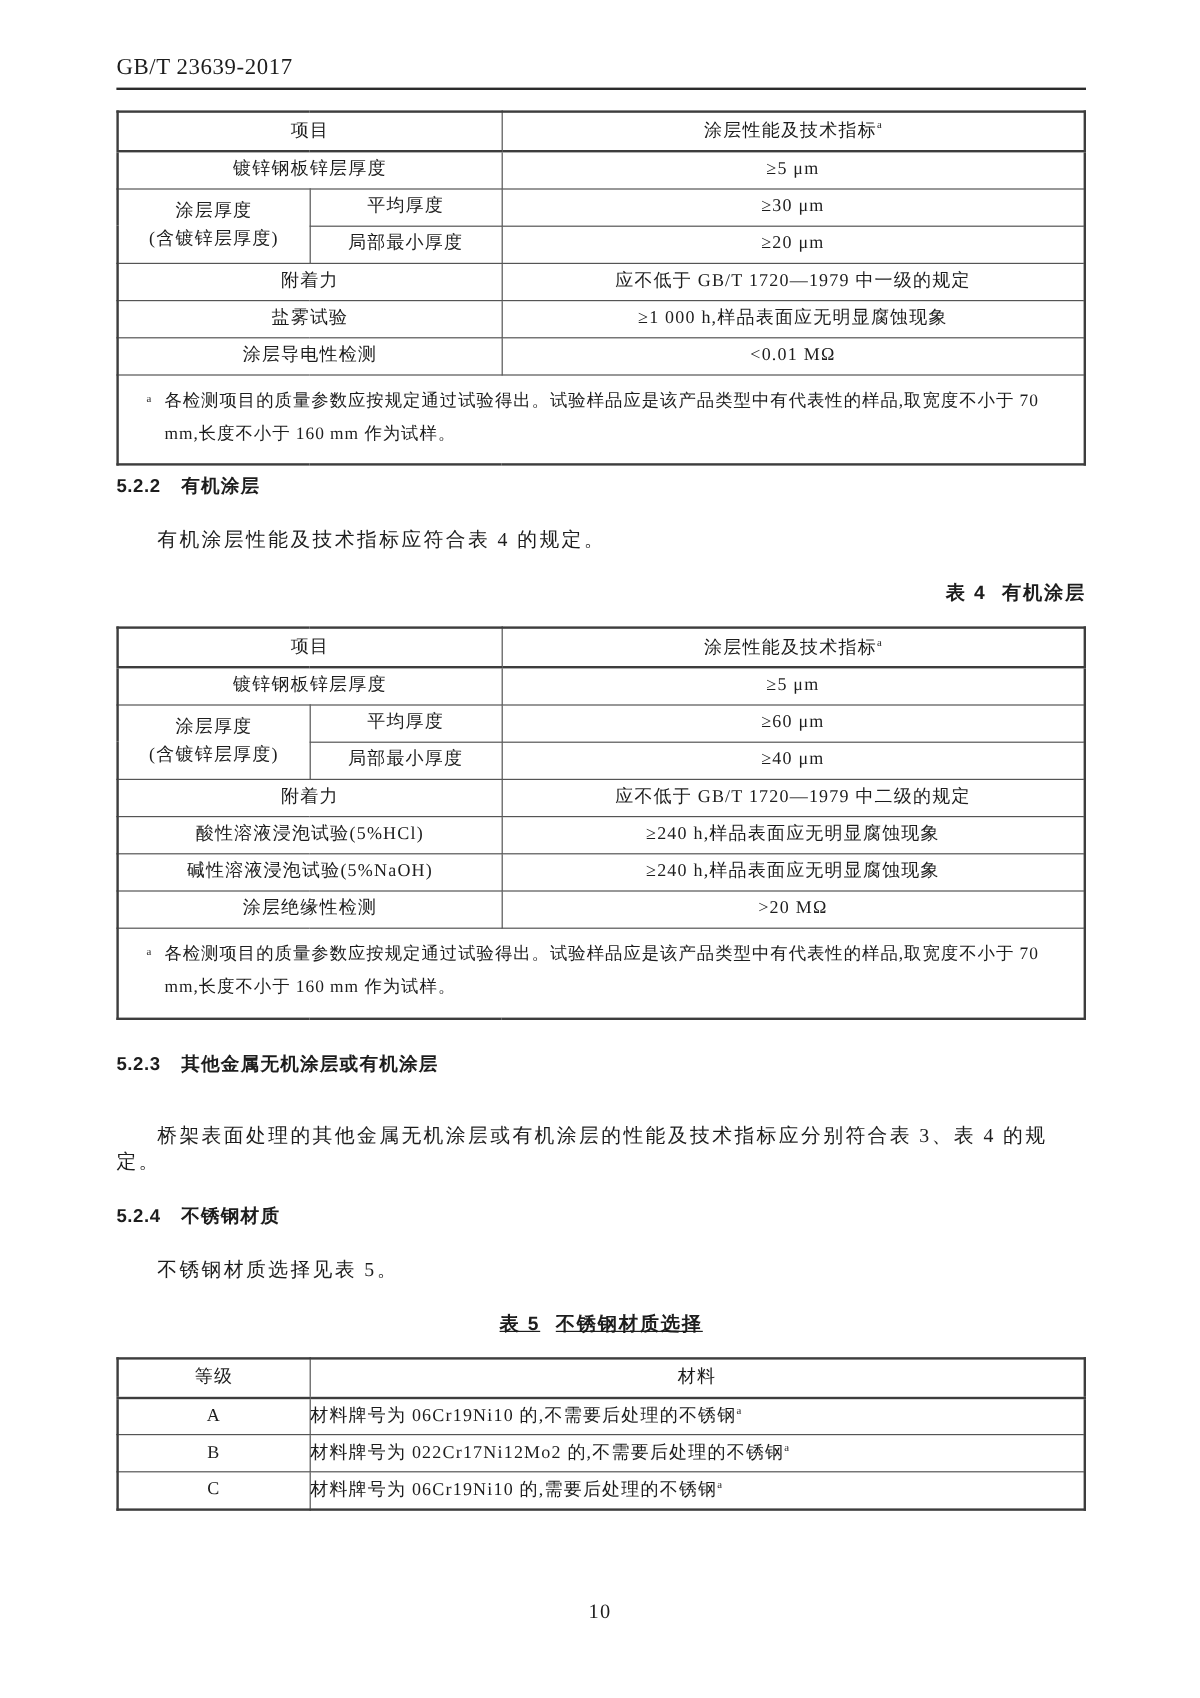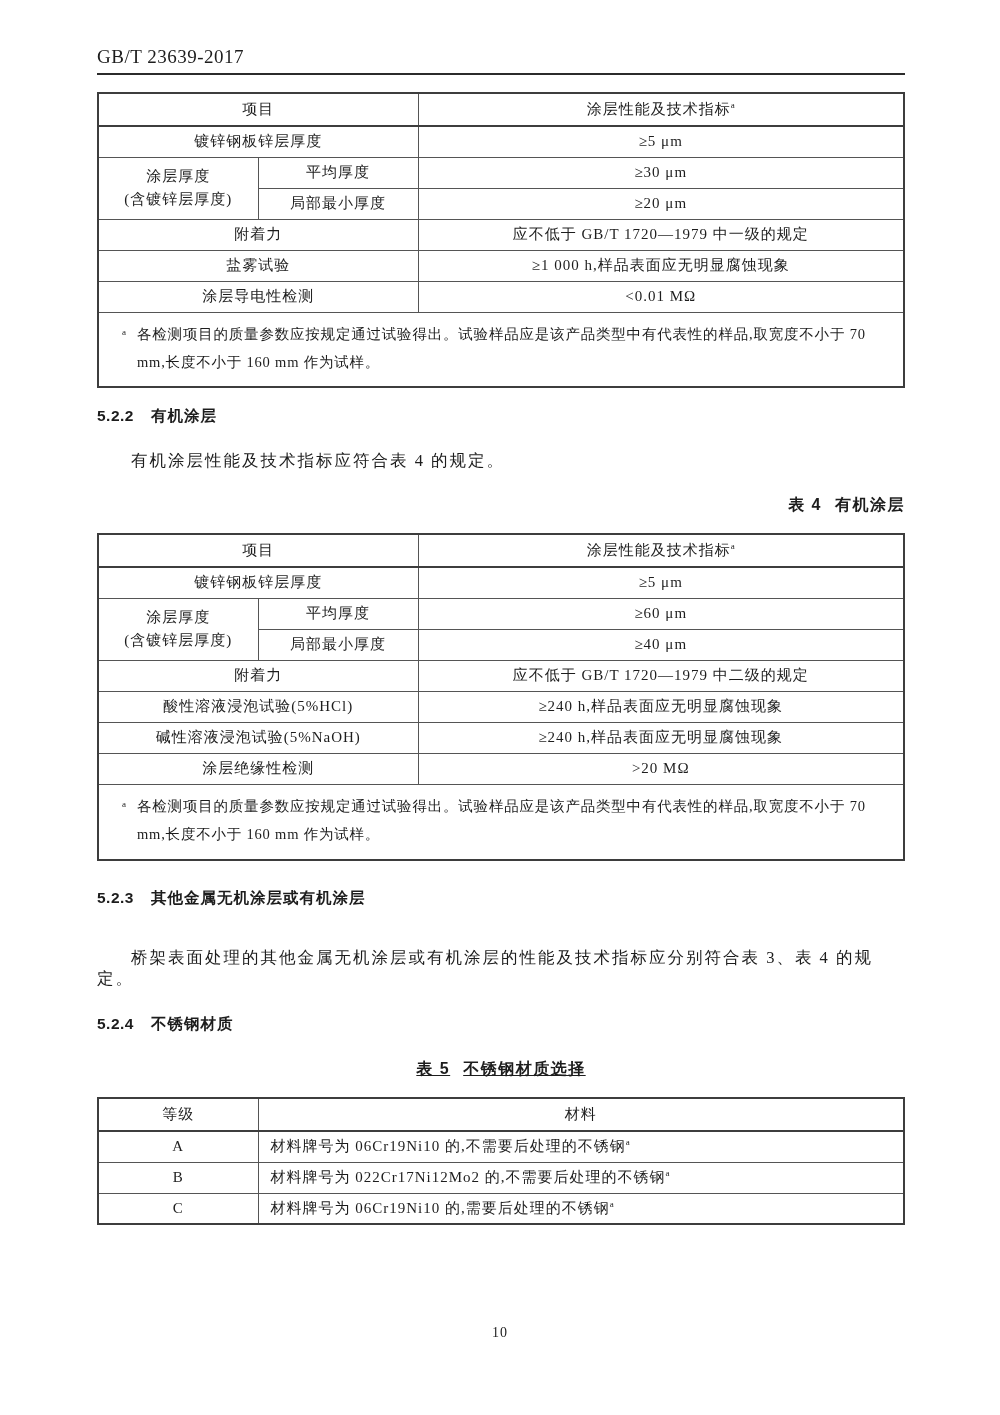--- a/index.html
+++ b/index.html
@@ -47,42 +47,42 @@
   td.group-cell div { line-height:1.55; }
   sup.marker { font-size:9px; vertical-align:super; letter-spacing:0; }
   tr.fnrow td {
     height:auto; text-align:left;
     padding:7px 14px 10px 12px;
     font-size:14.5px; line-height:1.95; letter-spacing:0.8px;
   }
   .fn { display:flex; align-items:flex-start; }
   .fn sup.marker { width:26px; flex:0 0 26px; text-align:center; padding-top:4px; }
   .fn .fn-text { flex:1; }
-  td.mat-cell { text-align:left; padding-left:12px; }
+  td.mat-cell { text-align:left; padding-left:0; }
 
   .sec-head {
     font-family:"Liberation Sans","DejaVu Sans",sans-serif;
     font-weight:bold; font-size:15.5px; letter-spacing:1px;
   }
   .sec-head .num { margin-right:17px; letter-spacing:0.5px; }
-  .s522 { margin-top:18px; }
+  .s522 { margin-top:7px; }
   .s523 { margin-top:27px; }
   .s524 { margin-top:25px; }
 
   .para {
     font-size:16.5px; letter-spacing:2px;
     text-indent:34px; line-height:1.3;
   }
   .p522 { margin-top:23px; }
   .p523 { margin-top:38px; }
   .p524 { margin-top:23px; }
 
   .page-number {
-    position:absolute; left:0; bottom:74px; width:1000px;
-    text-align:center; font-size:14px; letter-spacing:1px;
+    position:absolute; left:0; bottom:62px; width:1000px;
+    text-align:center; font-size:17px; letter-spacing:1px;
   }
 </style>
 </head>
 <body>
 
 <div class="page">
 
   <div class="doc-header">
     <span>GB/T 23639-2017</span>
   </div>
@@ -202,20 +202,21 @@
     </table>
 
   <div class="sec-head s523">
     <span class="num">5.2.3</span><span>其他金属无机涂层或有机涂层</span>
   </div>
   <div class="para p523">桥架表面处理的其他金属无机涂层或有机涂层的性能及技术指标应分别符合表 3、表 4 的规定。</div>
 
   <div class="sec-head s524">
     <span class="num">5.2.4</span><span>不锈钢材质</span>
   </div>
+  <div class="para p524">不锈钢材质选择见表 5。</div>
 
   <div class="tbl-title t5-title">
     <span class="pfx">表 5</span><span>不锈钢材质选择</span>
   </div>
 
   <table>
     <colgroup>
         <col style="width:160px">
         <col>
       </colgroup>

